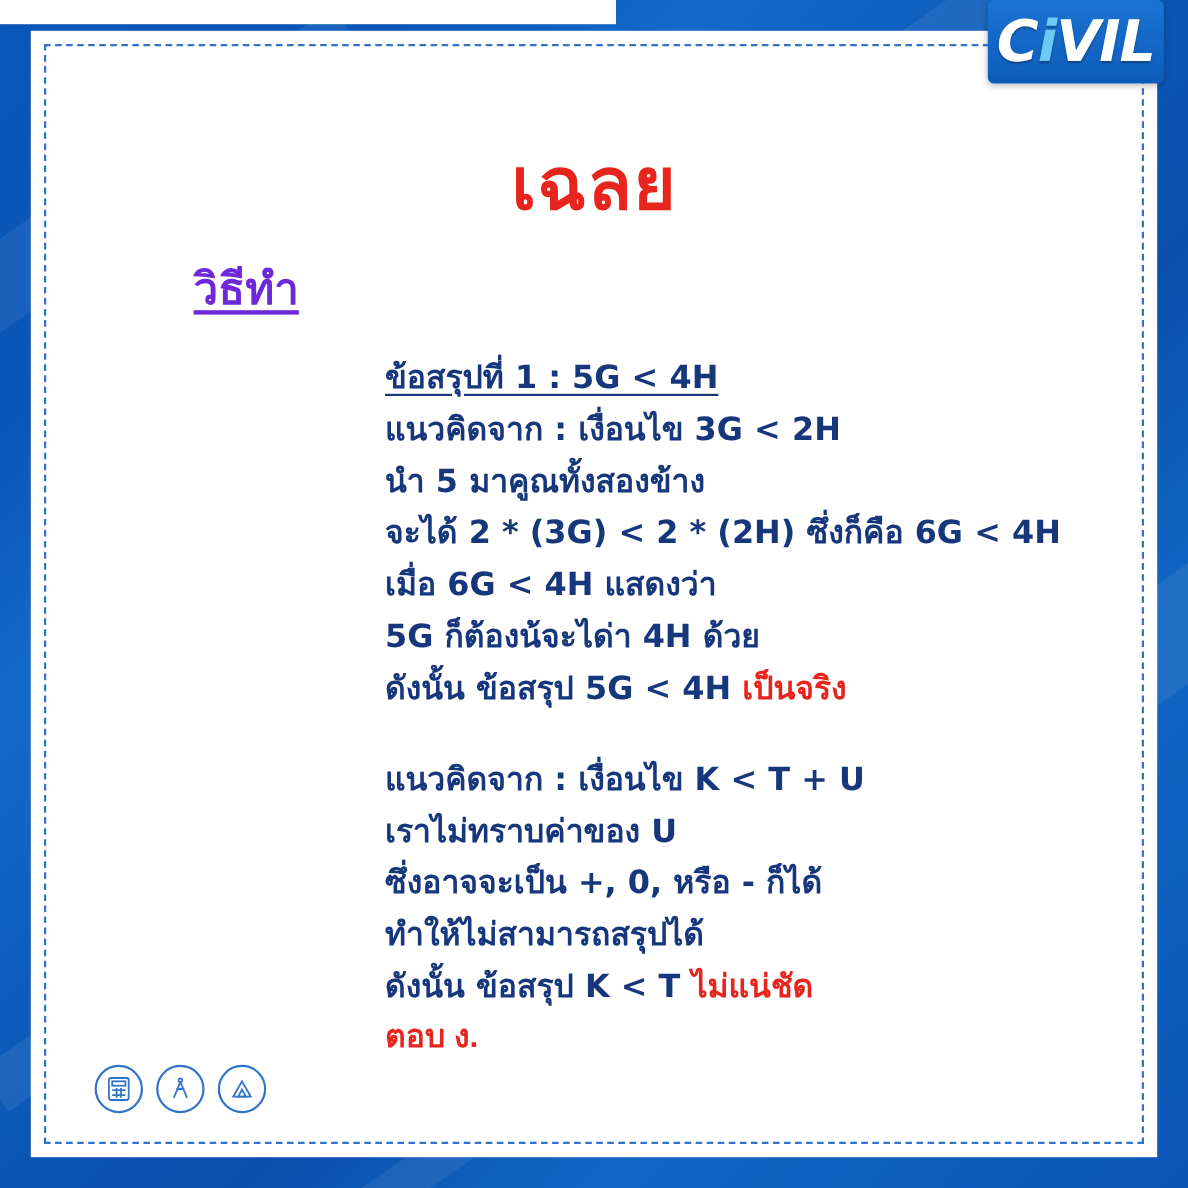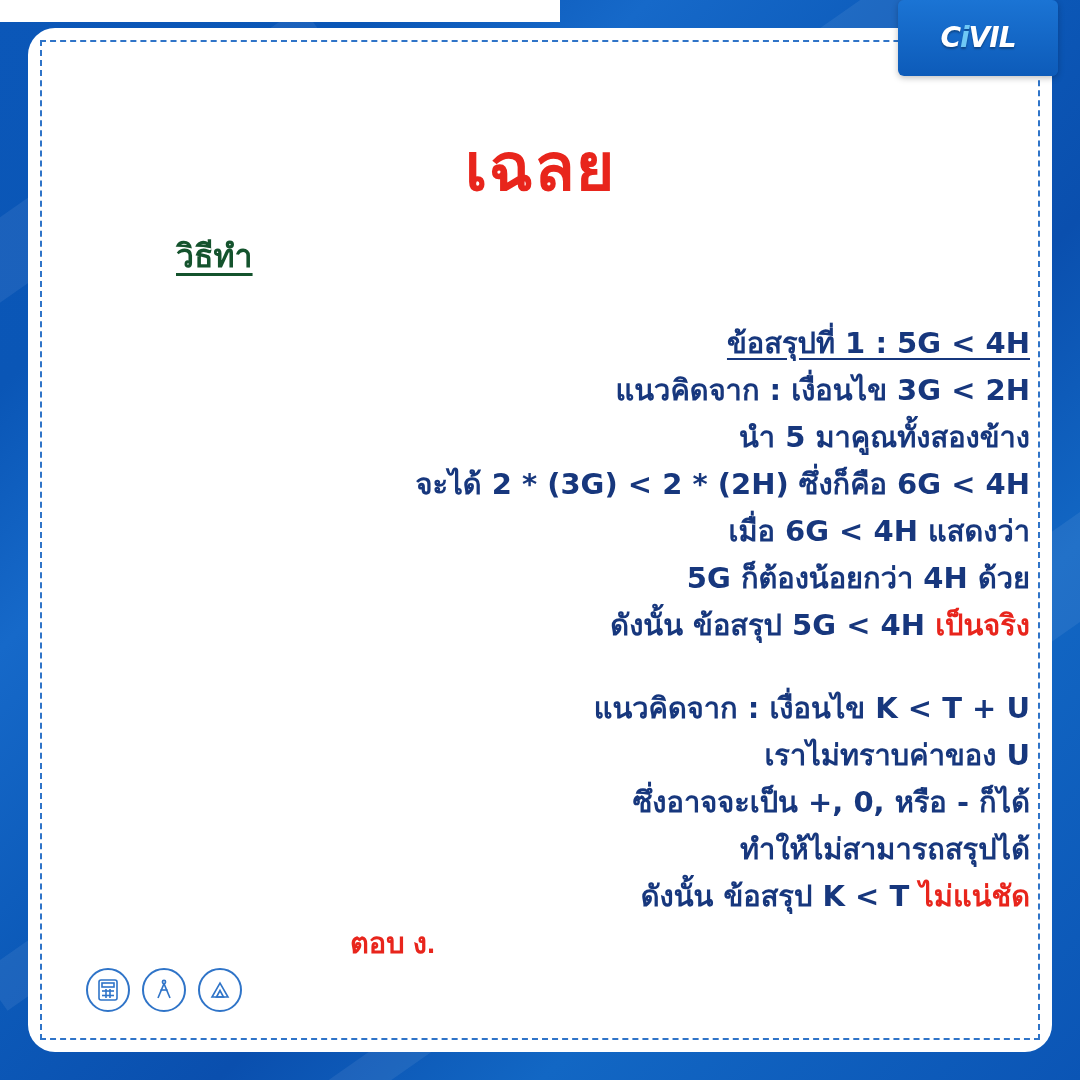--- a/index.html
+++ b/index.html
@@ -50,21 +50,20 @@
 
   
   .card {
     position: absolute;
     left: 28px;
     top: 28px;
     width: 1024px;
     height: 1024px;
     background: #ffffff;
     box-sizing: border-box;
-    border-radius: 27px;
   }
   .card-dash {
     position: absolute;
     left: 12px;
     top: 12px;
     right: 12px;
     bottom: 12px;
     border: 2px dashed #2f74c8;
     box-sizing: border-box;
     pointer-events: none;
@@ -81,21 +80,21 @@
     border-radius: 6px;
     box-shadow: 0 2px 6px rgba(0,0,0,0.25);
     display: flex;
     align-items: center;
     justify-content: center;
   }
   .logo-text {
     font-family: "DejaVu Sans", sans-serif;
     font-weight: bold;
     font-style: italic;
-    font-size: 28px;
+    font-size: 52px;
     letter-spacing: -1px;
     color: #ffffff;
     line-height: 1;
     text-shadow: 0 2px 2px rgba(0,0,0,0.3);
   }
   .logo-text .accent { color: #6ec8f5; }
 
   
   .title {
     position: absolute;
@@ -109,41 +108,40 @@
     color: #e8251c;
     letter-spacing: 1px;
   }
 
   .subtitle {
     position: absolute;
     left: 148px;
     top: 202px;
     font-family: "DejaVu Sans", sans-serif;
     font-weight: bold;
-    font-size: 32px;
-    color: #14532d;
+    font-size: 40px;
+    color: #6d28d9;
     text-decoration: underline;
     text-underline-offset: 6px;
   }
 
   .body-block {
     position: absolute;
     left: 322px;
     top: 292px;
     width: 680px;
   }
 
   .line {
     font-family: "DejaVu Sans", sans-serif;
     font-weight: bold;
     font-size: 29px;
     line-height: 47px;
     color: #17377d;
     white-space: nowrap;
-    text-align: right;
   }
   .line.heading {
     text-decoration: underline;
     text-underline-offset: 5px;
   }
   .line .red { color: #e8251c; }
   .spacer { height: 36px; }
 
   .answer {
     font-family: Liberation Sans, sans-serif;
@@ -197,21 +195,21 @@
 
     <div class="subtitle">วิธีทำ</div>
 
     <div class="body-block">
 
       <div class="line heading">ข้อสรุปที่ 1 : 5G &lt; 4H</div>
       <div class="line">แนวคิดจาก : เงื่อนไข 3G &lt; 2H</div>
       <div class="line">นำ 5 มาคูณทั้งสองข้าง</div>
       <div class="line">จะได้ 2 * (3G) &lt; 2 * (2H) ซึ่งก็คือ 6G &lt; 4H</div>
       <div class="line">เมื่อ 6G &lt; 4H แสดงว่า</div>
-      <div class="line">5G ก็ต้องน้อยกว่า 4H ด้วย</div>
+      <div class="line">5G ก็ต้องน้จะได่า 4H ด้วย</div>
       <div class="line">
         <span>ดังนั้น ข้อสรุป 5G &lt; 4H </span><span class="red">เป็นจริง</span>
       </div>
 
       <div class="spacer"></div>
 
       <div class="line">แนวคิดจาก : เงื่อนไข K &lt; T + U</div>
       <div class="line">เราไม่ทราบค่าของ U</div>
       <div class="line">ซึ่งอาจจะเป็น +, 0, หรือ - ก็ได้</div>
       <div class="line">ทำให้ไม่สามารถสรุปได้</div>

